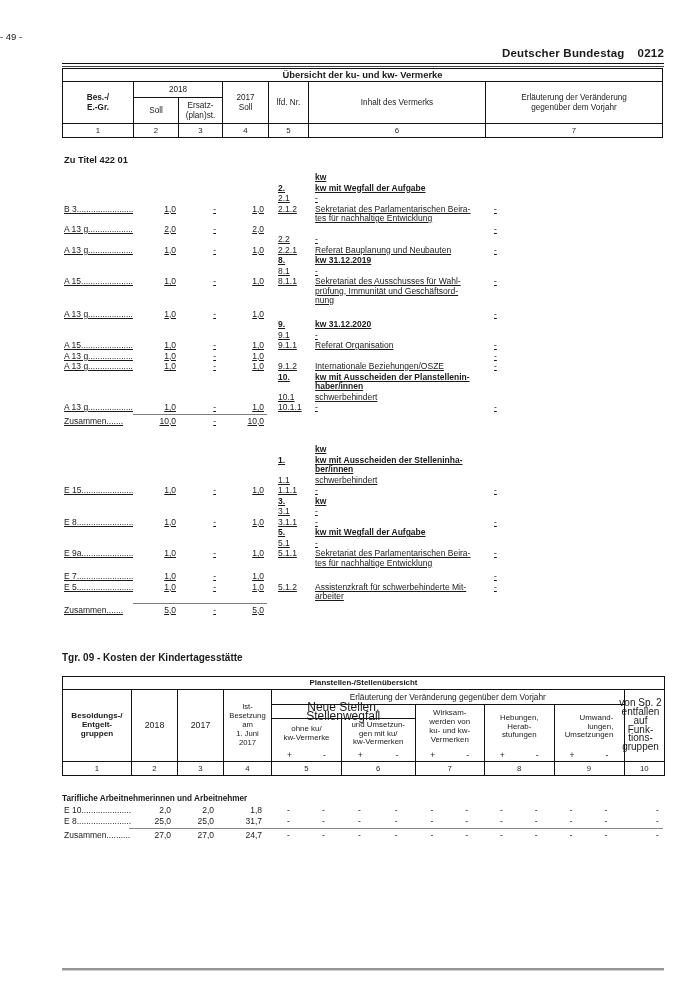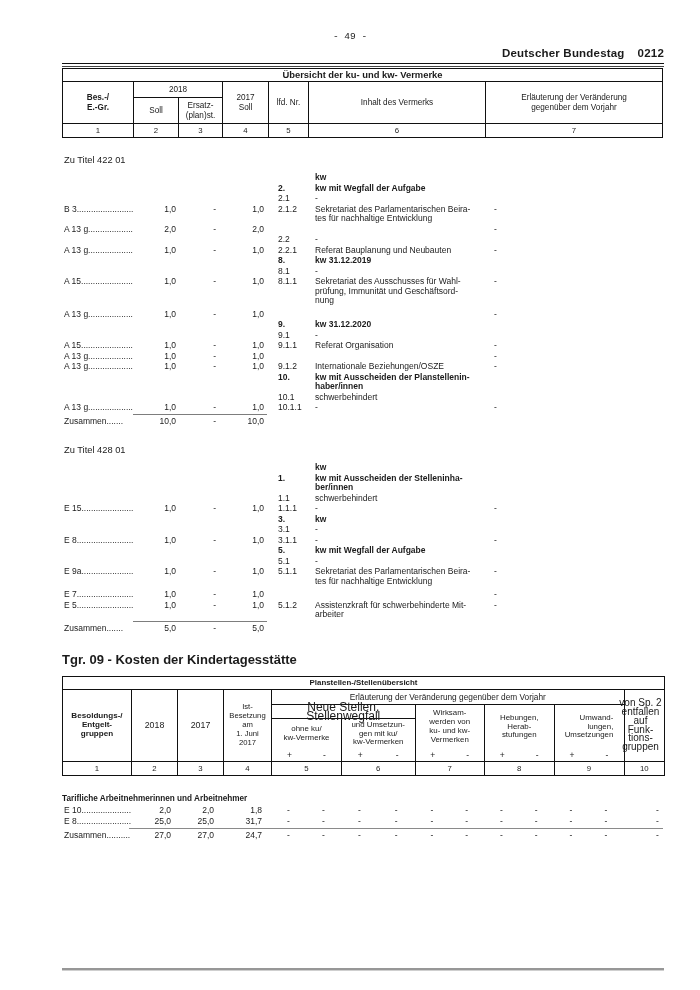--- a/index.html
+++ b/index.html
@@ -1,52 +1,52 @@
 <!DOCTYPE html>
 <html><head>
 <meta charset="utf-8">
 <style>
   html,body{margin:0;padding:0;background:#fff;}
   .page{position:relative;width:700px;height:990px;background:#ffffff;
         font-family:"Liberation Sans",sans-serif;color:#1b1b1b;overflow:hidden;}
 
   
-  .pageno{position:absolute;top:31px;left:0;width:700px;text-align:center;font-size:9.5px;font-family:Liberation Mono, monospace;}
+  .pageno{position:absolute;top:31px;left:0;width:700px;font-size:9.5px;}
   .bundestag{position:absolute;top:47px;right:36px;font-weight:bold;font-size:11.5px;letter-spacing:.2px;}
   .bundestag .chap{margin-left:13px;}
   .hrule{position:absolute;left:62px;top:63px;width:602px;height:1.6px;
          border-top:1.7px solid #111;border-bottom:1px solid #444;}
 
   
   .t1{position:absolute;left:62px;top:68px;width:601px;height:70px;border:1.5px solid #111;box-sizing:border-box;}
   .t1c,.t2c{position:absolute;box-sizing:border-box;display:flex;align-items:center;justify-content:center;
         text-align:center;white-space:pre-line;font-size:8.2px;line-height:9.4px;}
   .br{border-right:1px solid #111;} .bb{border-bottom:1px solid #111;}
   .ttl{font-weight:bold;font-size:9.4px;}
   .numrow{position:absolute;left:0;top:54px;right:0;bottom:0;border-top:1px solid #111;display:flex;}
   .numrow div{box-sizing:border-box;display:flex;align-items:center;justify-content:center;font-size:7.8px;}
 
   
   .sec{position:absolute;left:62px;width:602px;}
-  .sec-title{font-weight:normal;font-size:9.3px;margin:0 0 8px 2px;}
+  .sec-title{font-weight:bold;font-size:9.3px;margin:0 0 8px 2px;}
   .vrow{display:grid;grid-template-columns:71px 45px 44px 46px 40px 177px 178px;
-        font-size:8.5px;line-height:9.5px;margin-bottom:1px;}
+        font-size:8.5px;line-height:9.5px;margin-bottom:1px;text-decoration:underline;}
   .vrow.gap{margin-top:4px;}
   .vlab{padding-left:2px;white-space:nowrap;overflow:hidden;}
   .v2{text-align:right;padding-right:2px;}
   .v3{text-align:right;padding-right:6px;}
   .v4{text-align:right;padding-right:4px;}
   .vnr{padding-left:10px;}
   .vinh{padding-left:7px;white-space:pre-line;}
   .verl{padding-left:9px;}
   .bold{font-weight:bold;}
   .sum-rule{margin:1px 0 2px 71px;width:134px;border-top:1.7px solid #7d7d7d;}
 
   
-  .tgr{position:absolute;left:62px;top:652px;font-weight:bold;font-size:13px;}
+  .tgr{position:absolute;left:62px;top:652px;font-weight:bold;font-size:10px;}
 
   
   .t2{position:absolute;left:62px;top:676px;width:603px;height:100px;border:1.5px solid #111;box-sizing:border-box;}
   .t2c{font-size:7.9px;line-height:8.9px;}
   .pm{position:absolute;top:72px;height:12px;display:flex;align-items:center;justify-content:center;font-size:8.5px;}
   .t2num{position:absolute;left:0;top:84px;right:0;bottom:0;border-top:1px solid #111;display:flex;}
   .t2num div{box-sizing:border-box;display:flex;align-items:center;justify-content:center;font-size:7.8px;}
 
   
   .t42891{position:absolute;left:62px;top:789px;width:603px;}
@@ -285,21 +285,20 @@
           <div class="v3">-</div>
           <div class="v4">10,0</div>
           <div class="vnr"></div>
           <div class="vinh"></div>
           <div class="verl"></div>
         </div>
       </div>
   </div>
 
   <div class="sec" style="top:445px">
-    <div class="sec-title">Zu Titel 428 01</div>
     <div>
         <div class="vrow">
           <div class="vlab"></div>
           <div class="v2"></div>
           <div class="v3"></div>
           <div class="v4"></div>
           <div class="vnr bold"></div>
           <div class="vinh bold">kw</div>
           <div class="verl"></div>
         </div>

